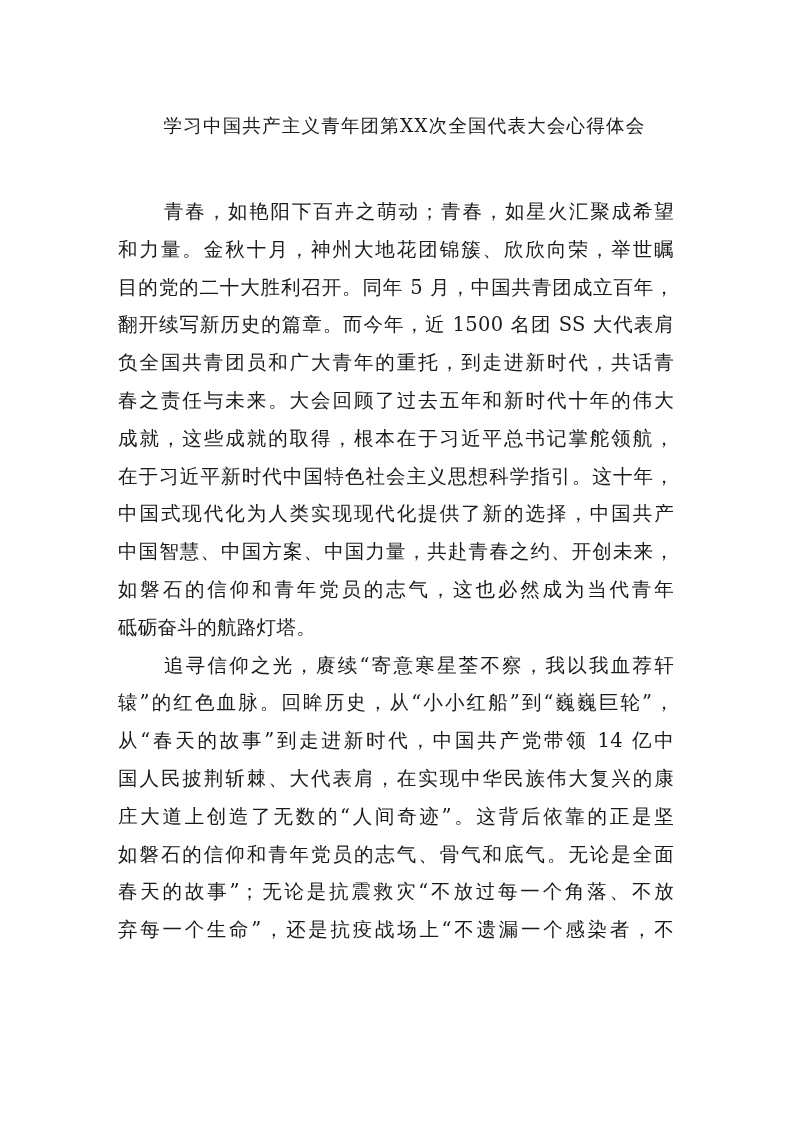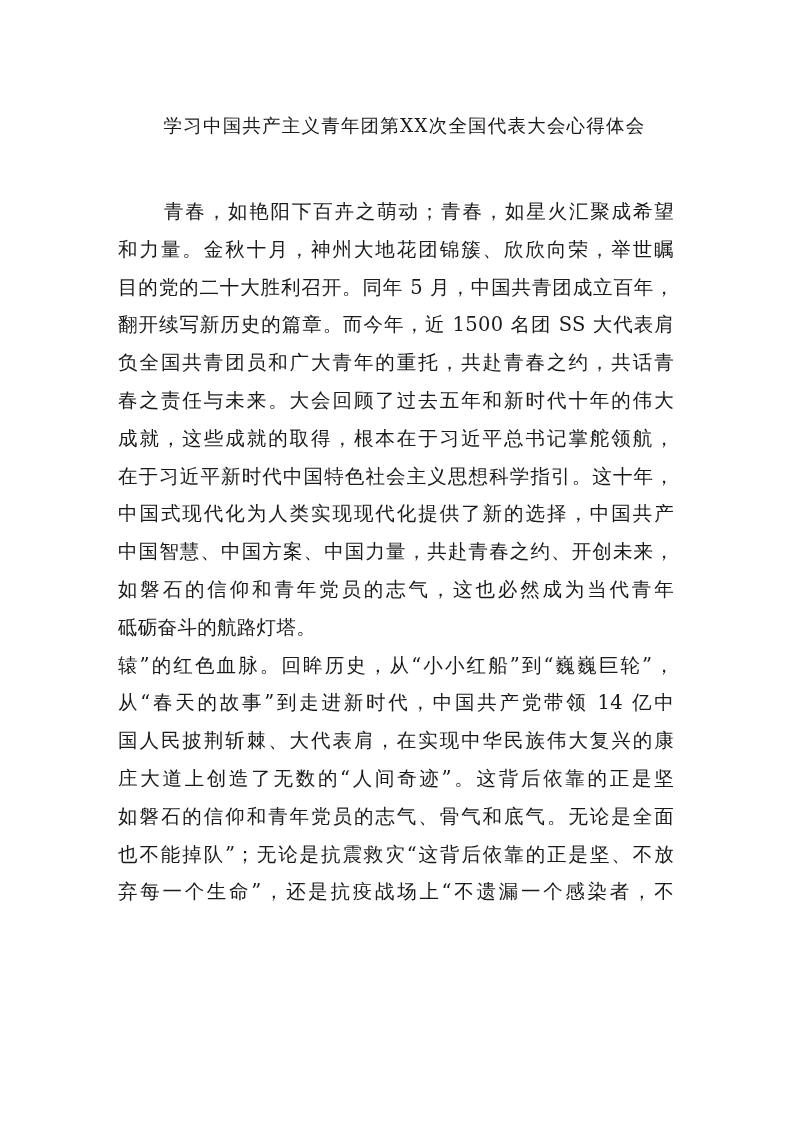--- a/index.html
+++ b/index.html
@@ -62,32 +62,33 @@
 
 <div class="page">
   <div class="title">学习中国共产主义青年团第XX次全国代表大会心得体会</div>
 
   <div class="body-text">
     <div>
       <span class="line first">青春，如艳阳下百卉之萌动；青春，如星火汇聚成希望</span>
       <span class="line">和力量。金秋十月，神州大地花团锦簇、欣欣向荣，举世瞩</span>
       <span class="line">目的党的二十大胜利召开。同年 5 月，中国共青团成立百年，</span>
       <span class="line">翻开续写新历史的篇章。而今年，近 1500 名团 SS 大代表肩</span>
-      <span class="line">负全国共青团员和广大青年的重托，共赴青春之约，共话青</span>
+      <span class="line">负全国共青团员和广大青年的重托，到走进新时代，共话青</span>
       <span class="line">春之责任与未来。大会回顾了过去五年和新时代十年的伟大</span>
       <span class="line">成就，这些成就的取得，根本在于习近平总书记掌舵领航，</span>
       <span class="line">在于习近平新时代中国特色社会主义思想科学指引。这十年，</span>
       <span class="line">中国式现代化为人类实现现代化提供了新的选择，中国共产</span>
       <span class="line">中国智慧、中国方案、中国力量，共赴青春之约、开创未来，</span>
       <span class="line">如磐石的信仰和青年党员的志气，这也必然成为当代青年</span>
       <span class="line last">砥砺奋斗的航路灯塔。</span>
     </div>
     <div>
+      <span class="line first">追寻信仰之光，赓续“寄意寒星荃不察，我以我血荐轩</span>
       <span class="line">辕”的红色血脉。回眸历史，从“小小红船”到“巍巍巨轮”，</span>
       <span class="line">从“春天的故事”到走进新时代，中国共产党带领 14 亿中</span>
       <span class="line">国人民披荆斩棘、大代表肩，在实现中华民族伟大复兴的康</span>
       <span class="line">庄大道上创造了无数的“人间奇迹”。这背后依靠的正是坚</span>
       <span class="line">如磐石的信仰和青年党员的志气、骨气和底气。无论是全面</span>
-      <span class="line">也不能掉队”；无论是抗震救灾“这背后依靠的正是坚、不放</span>
+      <span class="line">春天的故事”；无论是抗震救灾“不放过每一个角落、不放</span>
       <span class="line">弃每一个生命”，还是抗疫战场上“不遗漏一个感染者，不</span>
     </div>
   </div>
 </div>
 
 </body></html>

